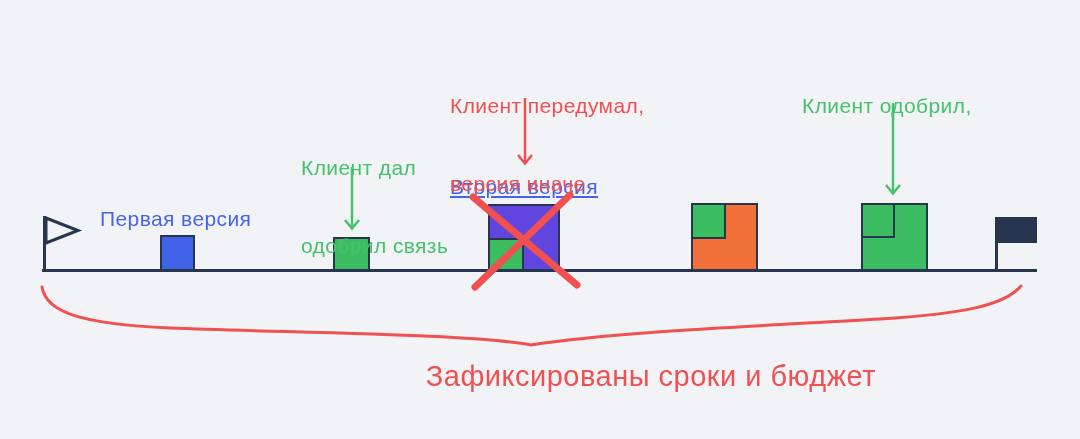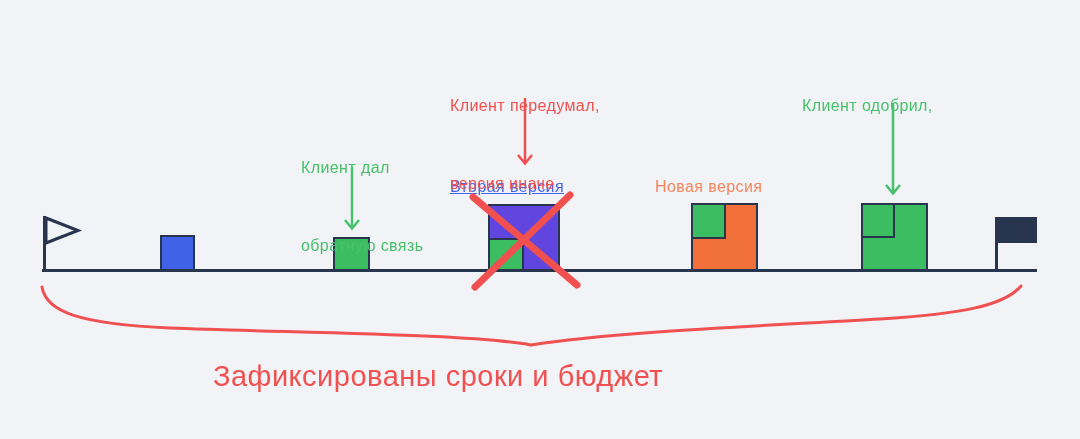--- a/index.html
+++ b/index.html
@@ -10,21 +10,21 @@
     font-family:"Liberation Sans",sans-serif;
     overflow:hidden;
   }
   svg.layer{position:absolute;left:0;top:0;width:1080px;height:439px;}
   .layer-under{z-index:0;}
   .boxes{z-index:1;}
   .layer-over{z-index:2;}
 
   .lbl{
     position:absolute;
-    font-size:16px;
+    font-size:21px;
     letter-spacing:.4px;
     line-height:26px;
     white-space:pre;
     z-index:1;
   }
   .blue-text{color:var(--blue-text,#4565e9);}
   .green-text{color:var(--green-text,#48c16d);}
   .orange-text{color:var(--orange-text,#f5855b);}
   .red-text{color:var(--red,#f15050);}
 
@@ -35,21 +35,21 @@
   }
   .fill-blue{background:var(--blue,#3f62e6);}
   .fill-green{background:var(--green,#3cbd62);}
   .fill-purple{background:var(--purple,#6045df);}
   .fill-orange{background:var(--orange,#f2703a);}
   .fill-none{background:transparent;}
 
   .caption{
     position:absolute;
     left:0;top:360px;width:876px;
-    text-align:center;
+    text-align:right;
     font-size:29px;
     letter-spacing:.5px;
     color:var(--red,#f15050);
     z-index:1;
   }
 
   .stroke-navy{stroke:var(--navy,#27354f);}
   .stroke-red{stroke:var(--red,#f15050);}
   .stroke-green{stroke:var(--green-text,#48c16d);}
   .fill-navy-svg{fill:var(--navy,#27354f);}
@@ -102,26 +102,26 @@
     <div class="box fill-none" style="left:861px;top:203px;width:34px;height:35px;"></div>
   </div>
 
   <svg class="layer layer-over" viewBox="0 0 1080 439">
     <g>
       <line x1="473" y1="197" x2="577" y2="285" stroke-width="7" stroke-linecap="round" class="stroke-red"></line>
       <line x1="570" y1="195" x2="475" y2="287" stroke-width="7" stroke-linecap="round" class="stroke-red"></line>
     </g>
   </svg>
 
+  <div class="lbl blue-text" style="left:100px;top:206px;">Первая версия</div>
   <div class="lbl blue-text" style="left:450px;top:174px;text-decoration:underline;">Вторая версия</div>
-  <div class="lbl orange-text" style="left:655px;top:174px;">Новая версия</div>
 
   <div class="lbl green-text" style="left:261px;top:103px;margin-left:40px;">
     <div>Клиент дал</div>
-    <div>обратную связь</div>
+    <div>одобрил связь</div>
   </div>
 
   <div class="lbl red-text" style="left:450px;top:41px;">
     <div>Клиент передумал,</div>
     <div>версия иначе</div>
   </div>
 
   <div class="lbl green-text" style="left:802px;top:41px;text-align:center;">
     <div>Клиент одобрил,</div>
   </div>

